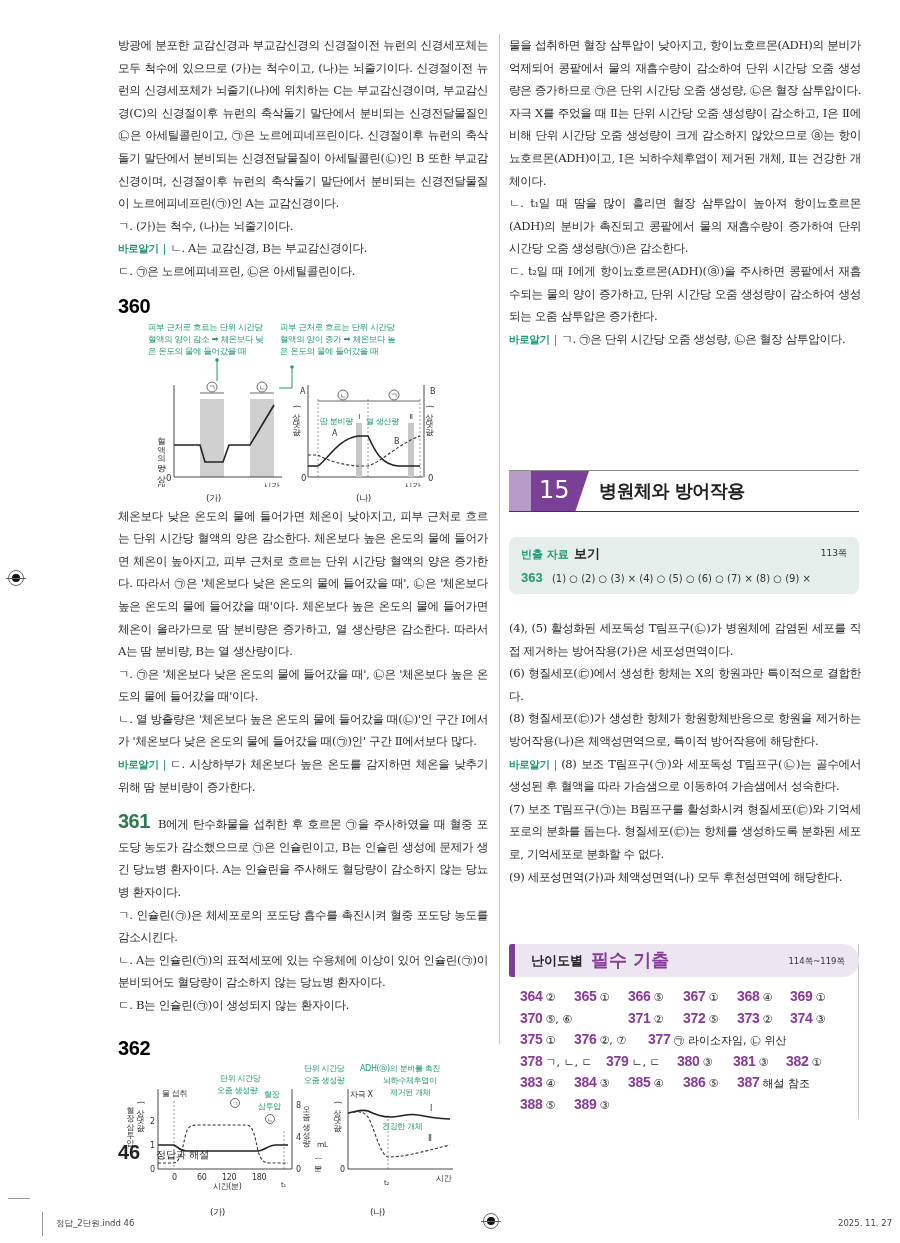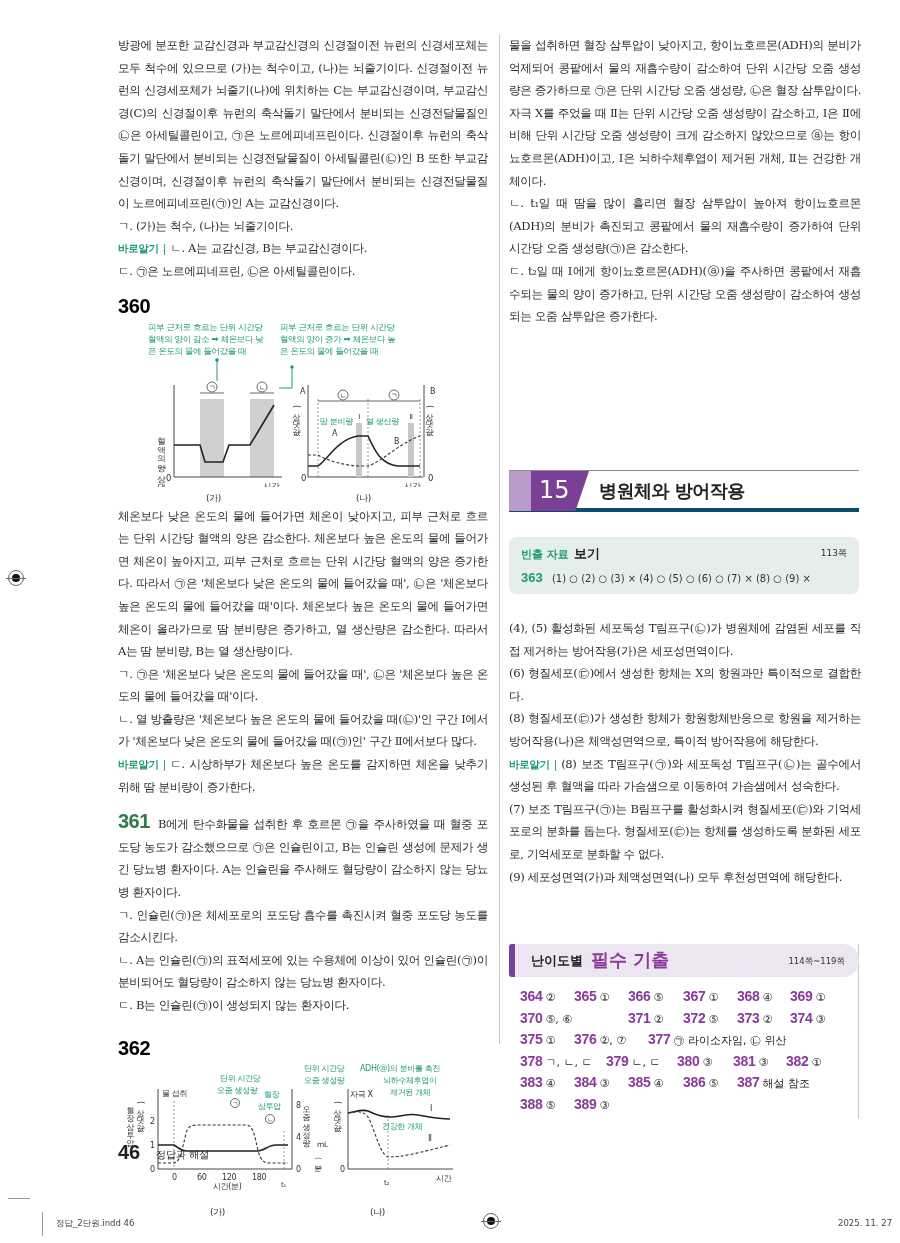--- a/index.html
+++ b/index.html
@@ -9,21 +9,21 @@
   .col-left { left: 118px; top: 34px; width: 370px; }
   .col-right { left: 509px; top: 34px; width: 352px; }
   .divider-v { position: absolute; left: 499px; top: 34px; width: 1px; height: 1010px; background: #c8c8c8; }
   .p { text-align: justify; }
   .green { color: #1f9a76; font-family: "DejaVu Sans", "Liberation Sans", sans-serif; font-weight: bold; font-size: 10.5px; }
   .bar { color: #1f9a76; margin: 0 4px; }
   .qnum { font-family: "Liberation Sans", "DejaVu Sans", sans-serif; font-weight: bold; color: #2f7a4c; font-size: 20px; letter-spacing: -0.5px; margin-right: 8px; }
   .qhead { position: relative; height: 24px; font-family: "Liberation Sans", sans-serif; font-weight: bold; color: #000000; font-size: 20px; }
   .fig { position: relative; width: 340px; }
   .teal-note { font-family: "DejaVu Sans", sans-serif; font-size: 8.5px; color: #1f9a76; line-height: 12px; letter-spacing: -0.4px; }
-  .sec-head { position: absolute; left: 509px; top: 470px; width: 350px; height: 42px; border-top: 1px solid #8a8a8a; border-bottom: 4px solid #0c4a6e; }
+  .sec-head { position: absolute; left: 509px; top: 470px; width: 350px; height: 42px; border-top: 1px solid #8a8a8a; border-bottom: 1px solid #0c4a6e; }
   .sec-head .band1 { position: absolute; left: 0; top: 0; width: 22px; height: 40px; background: #b89bc8; }
   .sec-head .band2 { position: absolute; left: 22px; top: 0; width: 48px; height: 40px; background: #7a3f96; clip-path: polygon(0 0, 100% 0, 75% 100%, 0 100%); }
   .sec-head .band3 { position: absolute; left: 50px; top: 0; width: 30px; height: 40px; background: #7a3f96; clip-path: polygon(60% 0, 100% 0, 55% 100%, 0 100%); }
   .sec-head .num { position: absolute; left: 30px; top: 5px; color: #fff; font-family: "DejaVu Sans", sans-serif; font-size: 24px; }
   .sec-head .title { position: absolute; left: 90px; top: 8px; font-family: "DejaVu Sans", sans-serif; font-weight: bold; font-size: 18px; color: #222; letter-spacing: -0.5px; }
   .box-freq { position: absolute; left: 509px; top: 537px; width: 350px; height: 57px; background: #e5eeeb; border-radius: 7px; padding: 6px 12px; font-family: "DejaVu Sans", sans-serif; }
   .box-freq .t1 { font-weight: bold; color: #1f9a76; font-size: 11px; }
   .box-freq .t2 { font-weight: bold; color: #222; font-size: 13px; }
   .box-freq .pg { position: absolute; right: 12px; top: 10px; font-size: 9px; color: #333; }
   .box-freq .row { margin-top: 7px; font-size: 10px; color: #333; white-space: nowrap; }
@@ -203,20 +203,21 @@
   <div style="position:relative; height:14px; font-family:'DejaVu Sans',sans-serif; font-size:9px;">
     <span style="position:absolute; left:92px; top:0;">(가)</span>
     <span style="position:absolute; left:252px; top:0;">(나)</span>
   </div>
 </div>
 
 <div class="col col-right">
   <div class="p">물을 섭취하면 혈장 삼투압이 낮아지고, 항이뇨호르몬(ADH)의 분비가 억제되어 콩팥에서 물의 재흡수량이 감소하여 단위 시간당 오줌 생성량은 증가하므로 ㉠은 단위 시간당 오줌 생성량, ㉡은 혈장 삼투압이다. 자극 X를 주었을 때 Ⅱ는 단위 시간당 오줌 생성량이 감소하고, Ⅰ은 Ⅱ에 비해 단위 시간당 오줌 생성량이 크게 감소하지 않았으므로 ⓐ는 항이뇨호르몬(ADH)이고, Ⅰ은 뇌하수체후엽이 제거된 개체, Ⅱ는 건강한 개체이다.</div>
   <div class="p">ㄴ. t₁일 때 땀을 많이 흘리면 혈장 삼투압이 높아져 항이뇨호르몬(ADH)의 분비가 촉진되고 콩팥에서 물의 재흡수량이 증가하여 단위 시간당 오줌 생성량(㉠)은 감소한다.</div>
   <div class="p">ㄷ. t₂일 때 Ⅰ에게 항이뇨호르몬(ADH)(ⓐ)을 주사하면 콩팥에서 재흡수되는 물의 양이 증가하고, 단위 시간당 오줌 생성량이 감소하여 생성되는 오줌 삼투압은 증가한다.</div>
+  <div class="p"><span class="green">바로알기</span><span class="bar">|</span><span>ㄱ. ㉠은 단위 시간당 오줌 생성량, ㉡은 혈장 삼투압이다.</span></div>
 </div>
 
 <div class="sec-head">
   <div class="band1"></div>
   <div class="band2"></div>
   <div class="band3"></div>
   <div class="num">15</div>
   <div class="title">병원체와 방어작용</div>
 </div>
 

